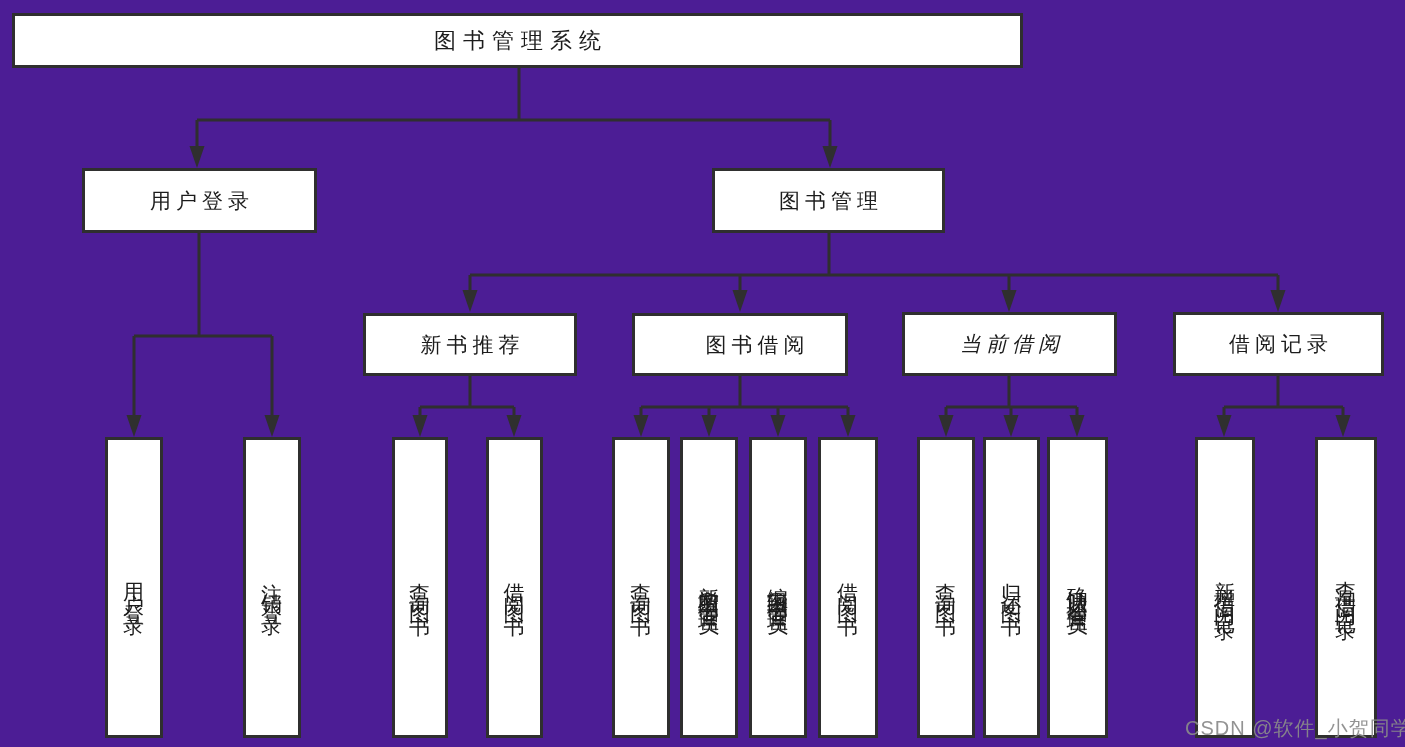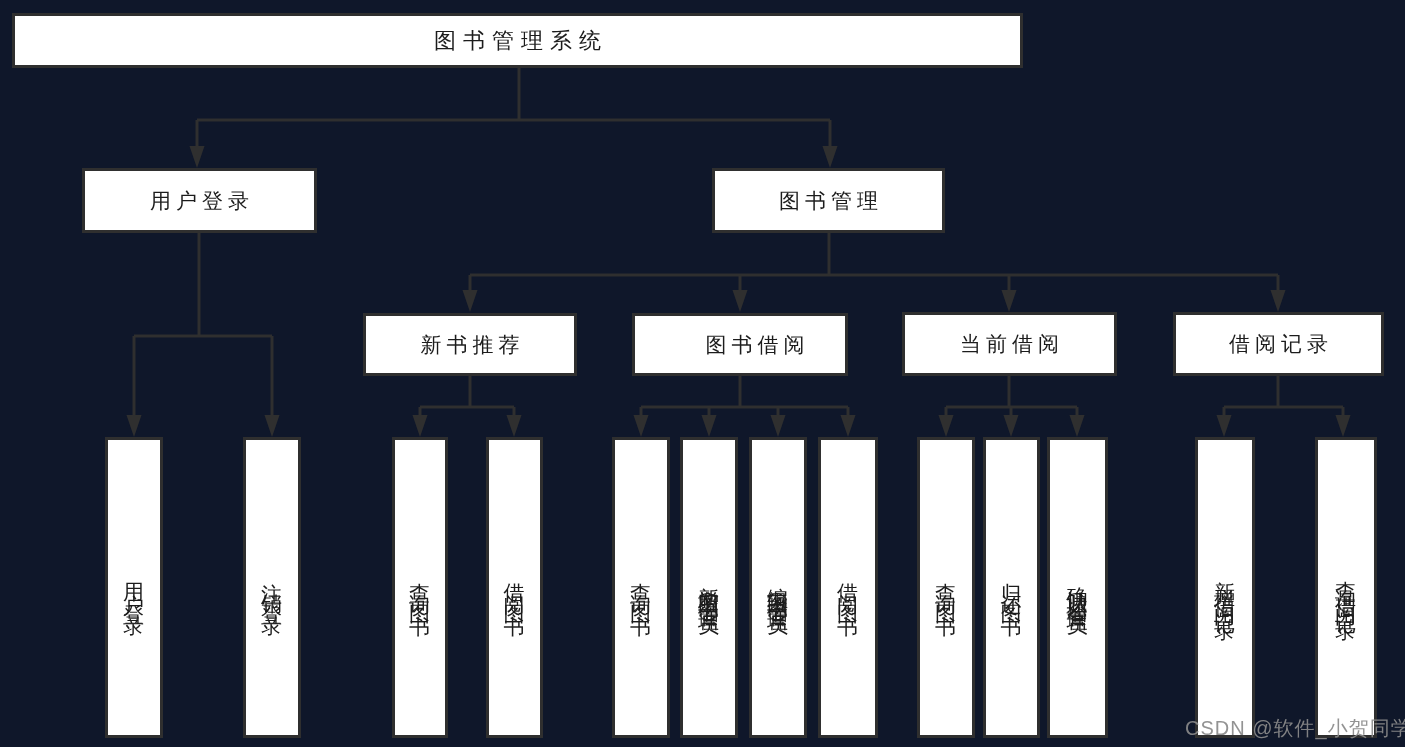--- a/index.html
+++ b/index.html
@@ -1,19 +1,19 @@
 <!DOCTYPE html>
 <html><head>
 <meta charset="utf-8">
 <style>
   html,body{margin:0;padding:0;background:#ffffff;}
   .canvas{
     position:relative;
     width:1405px;height:747px;
-    background:#0f172a;
+    background:#4c1d95;
     font-family:"Liberation Sans", sans-serif;
     color:#1c1c1c;
     overflow:hidden;
   }
   svg.connectors{position:absolute;left:0;top:0;z-index:1;}
   .node{
     position:absolute;z-index:2;
     box-sizing:border-box;
     border:3px solid #2f2f2f;
     background:#ffffff;
@@ -99,21 +99,21 @@
     </g>
   </svg>
 
   <div class="node root" style="left:12px;top:13px;width:1011px;height:55px;">图书管理系统</div>
 
   <div class="node" style="left:82px;top:168px;width:235px;height:65px;">用户登录</div>
   <div class="node" style="left:363px;top:313px;width:214px;height:63px;">新书推荐</div>
 
   <div class="node" style="left:712px;top:168px;width:233px;height:65px;">图书管理</div>
   <div class="node" style="left:632px;top:313px;width:216px;height:63px;padding-left:30px;">图书借阅</div>
-  <div class="node" style="left:902px;top:312px;width:215px;height:64px;">当前借阅</div>
+  <div class="node" style="left:902px;top:312px;width:215px;height:64px;font-style:italic;">当前借阅</div>
   <div class="node" style="left:1173px;top:312px;width:211px;height:64px;">借阅记录</div>
 
   <div class="leaf" style="left:105px;width:58px;">
     <span class="vtext short">用户登录</span>
   </div>
   <div class="leaf" style="left:243px;width:58px;">
     <span class="vtext short">注销登录</span>
   </div>
   <div class="leaf" style="left:392px;width:56px;">
     <span class="vtext short">查询图书</span>

